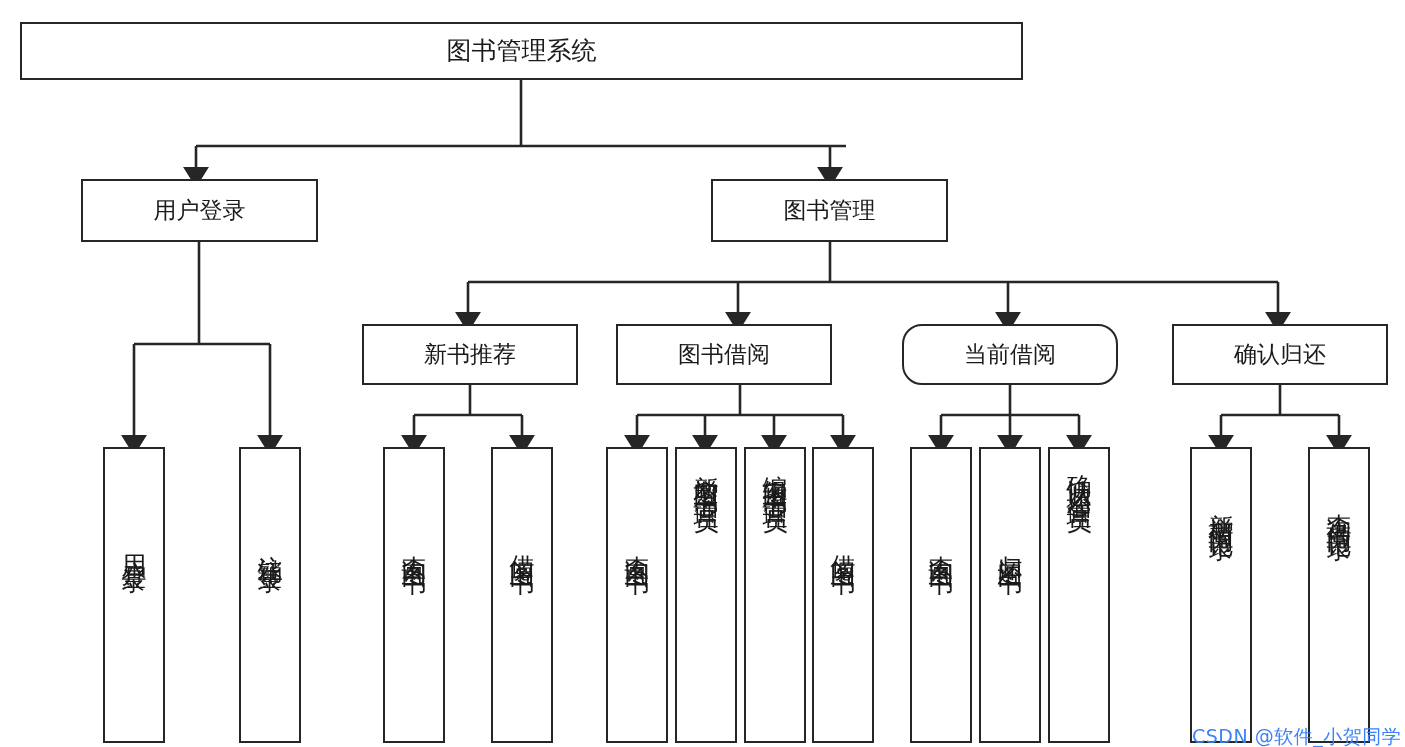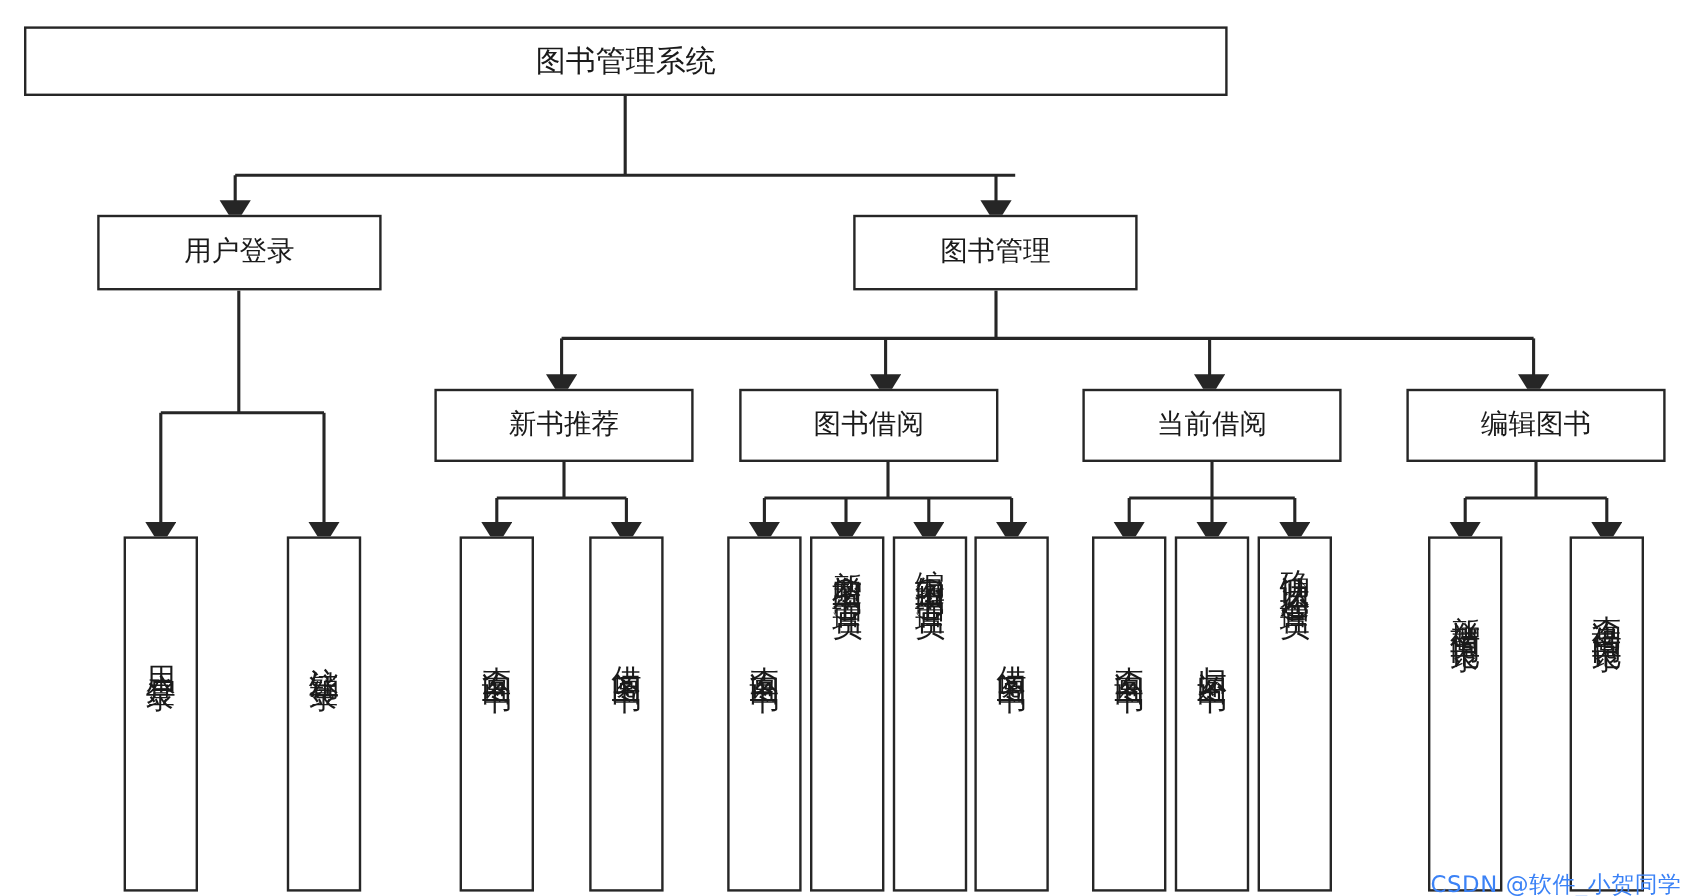--- a/index.html
+++ b/index.html
@@ -138,25 +138,25 @@
   <div class="node horiz" style="left:362px; top:314px; width:216px; height:61px;">
     <span class="node-label">新书推荐</span>
   </div>
 
   <div class="node horiz" style="left:711px; top:169px; width:237px; height:63px;">
     <span class="node-label">图书管理</span>
   </div>
   <div class="node horiz" style="left:616px; top:314px; width:216px; height:61px;">
     <span class="node-label">图书借阅</span>
   </div>
-  <div class="node horiz" style="left:902px; top:314px; width:216px; height:61px;">
+  <div class="node horiz" style="left:902px; top:314px; width:216px; height:61px;border-radius:20px;">
     <span class="node-label">当前借阅</span>
   </div>
   <div class="node horiz" style="left:1172px; top:314px; width:216px; height:61px;">
-    <span class="node-label">编辑图书</span>
+    <span class="node-label">确认归还</span>
   </div>
 
   <div class="node vert" style="left:103px; top:437px; width:62px; height:296px; padding-top:86px;">
     <span class="node-label">用户登录</span>
   </div>
   <div class="node vert" style="left:239px; top:437px; width:62px; height:296px; padding-top:86px;">
     <span class="node-label">注销登录</span>
   </div>
 
   <div class="node vert" style="left:383px; top:437px; width:62px; height:296px; padding-top:86px;">

